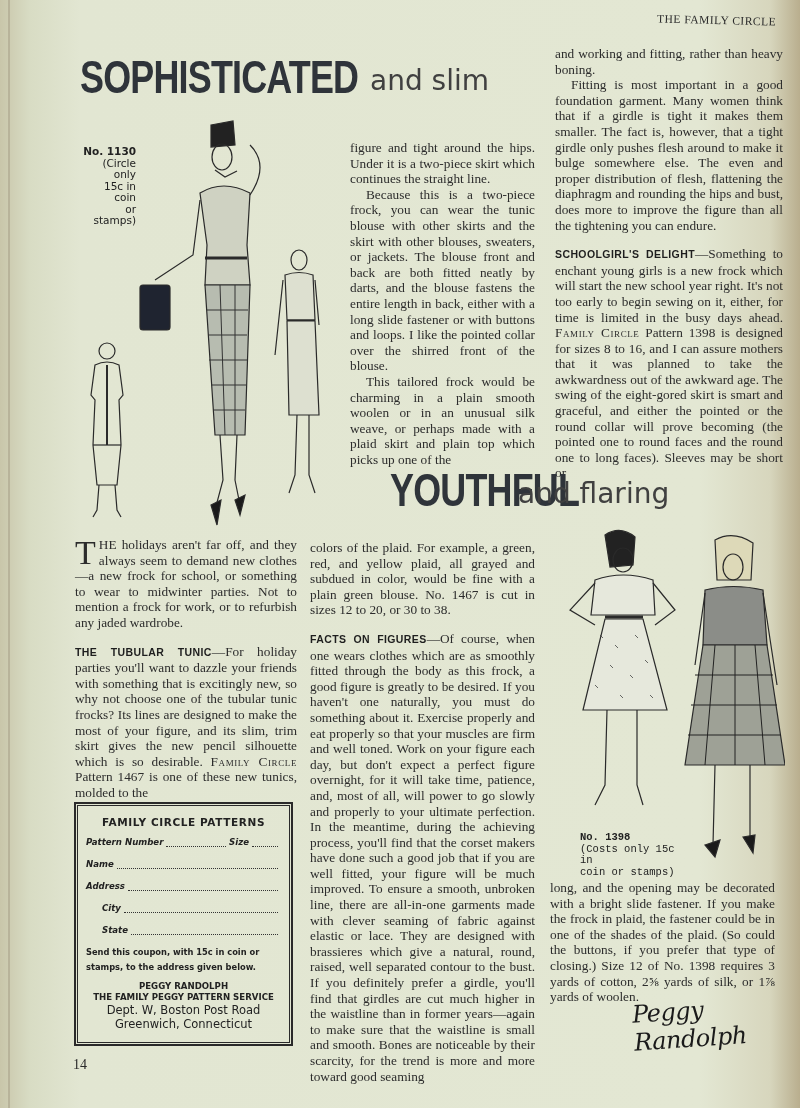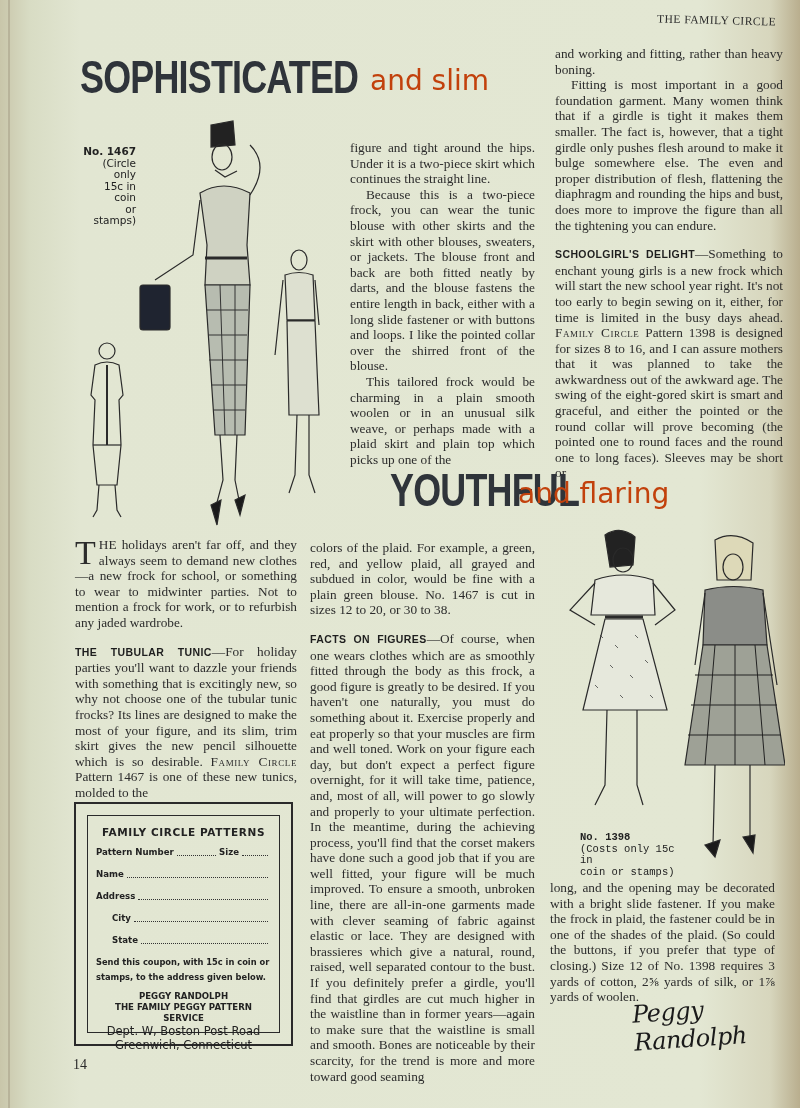--- a/index.html
+++ b/index.html
@@ -14,21 +14,21 @@
   .running-head {
     position:absolute; right:24px; top:14px; font-size:11.5px; letter-spacing:0.5px;
     font-family:"Liberation Serif", serif; color:#2b2b2b; transform:rotate(1.5deg);
   }
   .headline { position:absolute; white-space:nowrap; }
   .headline .bold {
     font-family:"Liberation Sans Narrow","Liberation Sans", sans-serif; font-weight:bold;
     color:#2f343a; letter-spacing:-1px; display:inline-block; transform:scaleX(0.78); transform-origin:left center;
   }
   .headline .light {
-    font-family:"DejaVu Sans", sans-serif; font-weight:normal; color:#c2410c;
+    font-family:"DejaVu Sans", sans-serif; font-weight:normal; color:#404040;
   }
   .h1 { left:80px; top:50px; }
   .h1 .bold { font-size:46px; }
   .h1 .light { font-size:28px; position:absolute; left:290px; top:14px; }
   .h2 { left:390px; top:463px; }
   .h2 .bold { font-size:46px; }
   .h2 .light { font-size:28px; position:absolute; left:128px; top:14px; }
 
   .col { position:absolute; font-size:13.3px; line-height:15.6px; text-align:justify; color:#2c2c2c; }
   .col p { margin:0; text-indent:16px; }
@@ -41,28 +41,28 @@
   .caption {
     position:absolute; font-family:"DejaVu Sans", sans-serif; font-size:10.5px; line-height:11.5px; color:#222;
   }
   .caption .num { font-weight:bold; }
   .cap1 { left:80px; top:146px; text-align:right; width:56px; }
   .cap2 { left:580px; top:832px; width:100px;font-family:Liberation Mono, monospace; }
 
   .illus { position:absolute; }
   .coupon {
     position:absolute; left:74px; top:802px; width:219px; height:244px;
-    border:2px solid #2a2a2a; padding:11px; box-sizing:border-box;
+    border:2px solid #2a2a2a; padding:1px; box-sizing:border-box;
   }
   .coupon-inner {
     border:1px solid #2a2a2a; height:100%; box-sizing:border-box; padding:6px 8px;
     font-family:"DejaVu Sans", sans-serif; color:#222; font-size:8.6px; font-weight:bold;
   }
   .coupon-title { text-align:center; font-size:10.5px; letter-spacing:0.6px; margin:4px 0 9px; }
-  .coupon-row { display:flex; align-items:flex-start; margin-bottom:12px; white-space:nowrap; }
+  .coupon-row { display:flex; align-items:center; margin-bottom:12px; white-space:nowrap;font-style:italic; }
   .coupon-row.indent { padding-left:16px; }
   .coupon-row .dots { flex:1; border-bottom:1.5px dotted #333; margin:0 3px; height:8px; }
   .coupon-note { font-size:8.3px; line-height:15px; margin-top:-2px; }
   .coupon-addr { text-align:center; margin-top:6px; font-size:8.6px; line-height:11px; }
   .coupon-addr .big { font-size:11.5px; line-height:14px; font-weight:normal; }
   .page-num { position:absolute; left:73px; top:1057px; font-size:14px; font-family:"Liberation Serif", serif; }
   .signature {
     position:absolute; left:633px; top:995px; font-family:"DejaVu Serif", serif; font-style:italic;
     font-size:24px; color:#1a1a1a; transform:rotate(-4deg); letter-spacing:-0.5px;
   }
@@ -73,21 +73,21 @@
 <div class="spine"></div>
 
 <div class="running-head">THE FAMILY CIRCLE</div>
 
 <div class="headline h1">
   <span class="bold">SOPHISTICATED</span>
   <span class="light">and slim</span>
 </div>
 
 <div class="caption cap1">
-  <div class="num">No. 1467</div>
+  <div class="num">No. 1130</div>
   <div>(Circle only</div>
   <div>15c in coin</div>
   <div>or stamps)</div>
 </div>
 
 <svg class="illus" style="left:75px;top:115px;" width="260" height="420" viewBox="0 0 260 420">
   <g fill="none" stroke="#2a2a2a" stroke-width="1.2">
 
     <g>
       <circle cx="32" cy="236" r="8"></circle>

